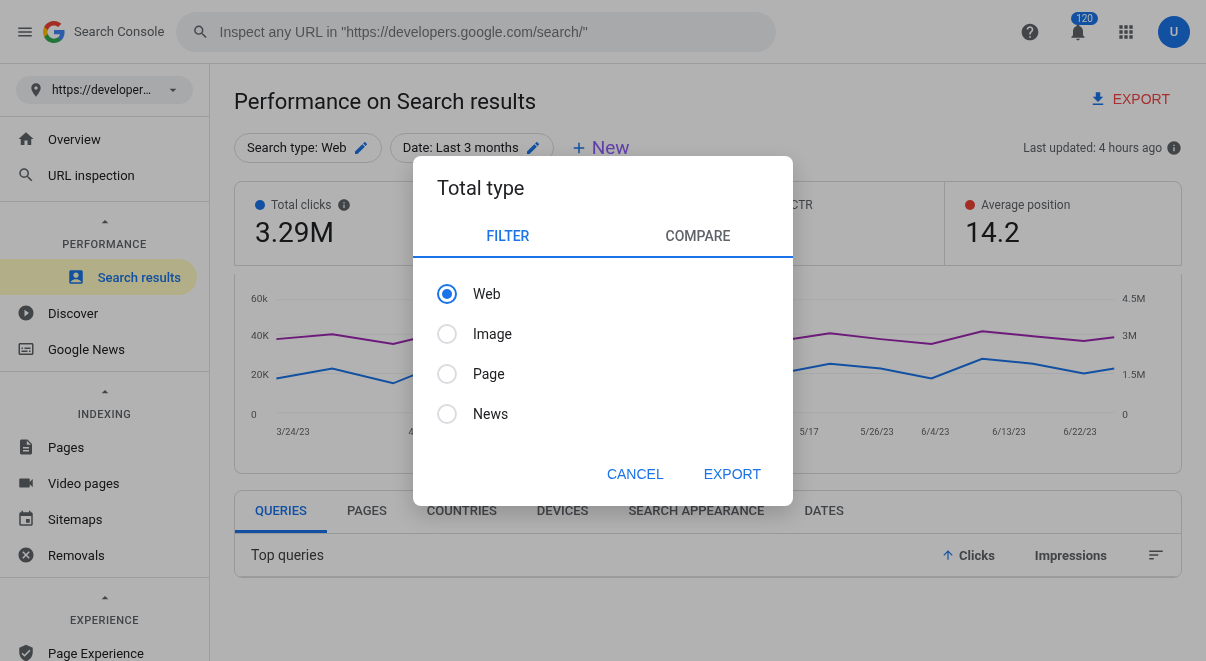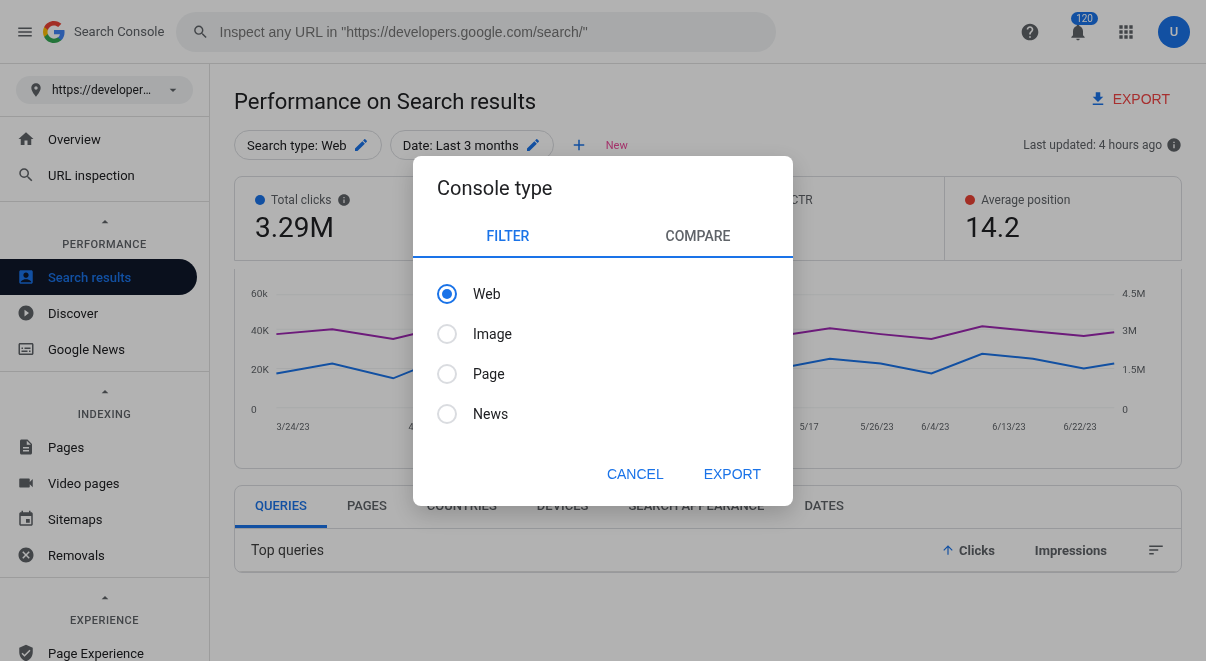--- a/index.html
+++ b/index.html
@@ -15,35 +15,35 @@
     .badge { background: #1a73e8; color: #fff; border-radius: 10px; font-size: 10px; padding: 1px 5px; }
     .avatar { width: 32px; height: 32px; border-radius: 50%; background: #1a73e8; display: flex; align-items: center; justify-content: center; color: #fff; font-size: 13px; font-weight: 500; }
 
     
     .layout { display: flex; height: calc(661px - 64px); }
 
     
     .sidebar { width: 210px; min-width: 210px; border-right: 1px solid #e0e0e0; overflow-y: auto; padding-bottom: 16px; }
     .sidebar-section { padding: 4px 0; }
     .sidebar-item { display: flex; align-items: center; gap: 12px; padding: 8px 16px; cursor: pointer; border-radius: 0 24px 24px 0; margin-right: 12px; font-size: 13px; color: #202124; }
-    .sidebar-item.active { background: #0f172a; color: #1a73e8; font-weight: 500; }
+    .sidebar-item.active { background: #fef9c3; color: #1a73e8; font-weight: 500; justify-content: flex-end; }
     .sidebar-item .icon { width: 20px; height: 20px; display: flex; align-items: center; justify-content: center; flex-shrink: 0; font-size: 16px; }
     .sidebar-section-header { display: flex; align-items: center; gap: 8px; padding: 8px 16px; font-size: 11px; font-weight: 500; color: #5f6368; text-transform: uppercase; letter-spacing: 0.5px; cursor: pointer; flex-direction: column; }
     .sidebar-divider { height: 1px; background: #e0e0e0; margin: 4px 0; }
 
     
     .main { flex: 1; overflow-y: auto; padding: 20px 24px; }
     .page-header { display: flex; align-items: flex-end; justify-content: space-between; margin-bottom: 16px; }
     .page-title { font-size: 22px; font-weight: 400; color: #202124; }
     .export-btn { display: flex; align-items: center; gap: 6px; color: #ef4444; font-size: 14px; font-weight: 500; cursor: pointer; padding: 6px 12px; border: none; background: transparent; }
 
     .filter-bar { display: flex; align-items: center; gap: 8px; margin-bottom: 16px; }
     .filter-chip { display: flex; align-items: center; gap: 6px; border: 1px solid #dadce0; border-radius: 16px; padding: 6px 12px; font-size: 13px; cursor: pointer; background: #fff; color: #202124; }
     .filter-chip .edit-icon { color: #1a73e8; font-size: 16px; }
-    .filter-new-btn { display: flex; align-items: center; gap: 18px; color: #ec4899; font-size: 11px; cursor: pointer; padding: 6px 8px; }
+    .filter-new-btn { display: flex; align-items: center; gap: 4px; color: #8b5cf6; font-size: 19px; cursor: pointer; padding: 6px 8px; }
     .last-updated { margin-left: auto; font-size: 12px; color: #5f6368; display: flex; align-items: center; gap: 4px; }
 
     
     .stats-row { display: flex; gap: 0; margin-bottom: 8px; border: 1px solid #dadce0; border-radius: 8px 8px 0 0; }
     .stat-card { flex: 1; padding: 16px 20px; border-right: 1px solid #dadce0; }
     .stat-card:last-child { border-right: none; }
     .stat-label { font-size: 12px; color: #5f6368; display: flex; align-items: center; gap: 6px; margin-bottom: 4px; }
     .stat-value { font-size: 28px; font-weight: 400; color: #202124; }
     .stat-dot-blue { width: 10px; height: 10px; background: #1a73e8; border-radius: 50%; display: inline-block; }
     .stat-dot-purple { width: 10px; height: 10px; background: #9c27b0; border-radius: 50%; display: inline-block; }
@@ -405,21 +405,21 @@
               </svg>
           </div>
         </div>
       </div>
     </div>
   </div>
 </div>
 
 <div class="dialog-overlay">
   <div class="dialog">
-    <div class="dialog-title">Console type</div>
+    <div class="dialog-title">Total type</div>
     <div class="dialog-tabs">
       <div class="dialog-tab active">FILTER</div>
       <div class="dialog-tab">COMPARE</div>
     </div>
     <div class="dialog-body">
       <div class="radio-option">
         <div class="radio-circle selected">
           <div class="radio-inner"></div>
         </div>
         <span class="radio-label">Web</span>

